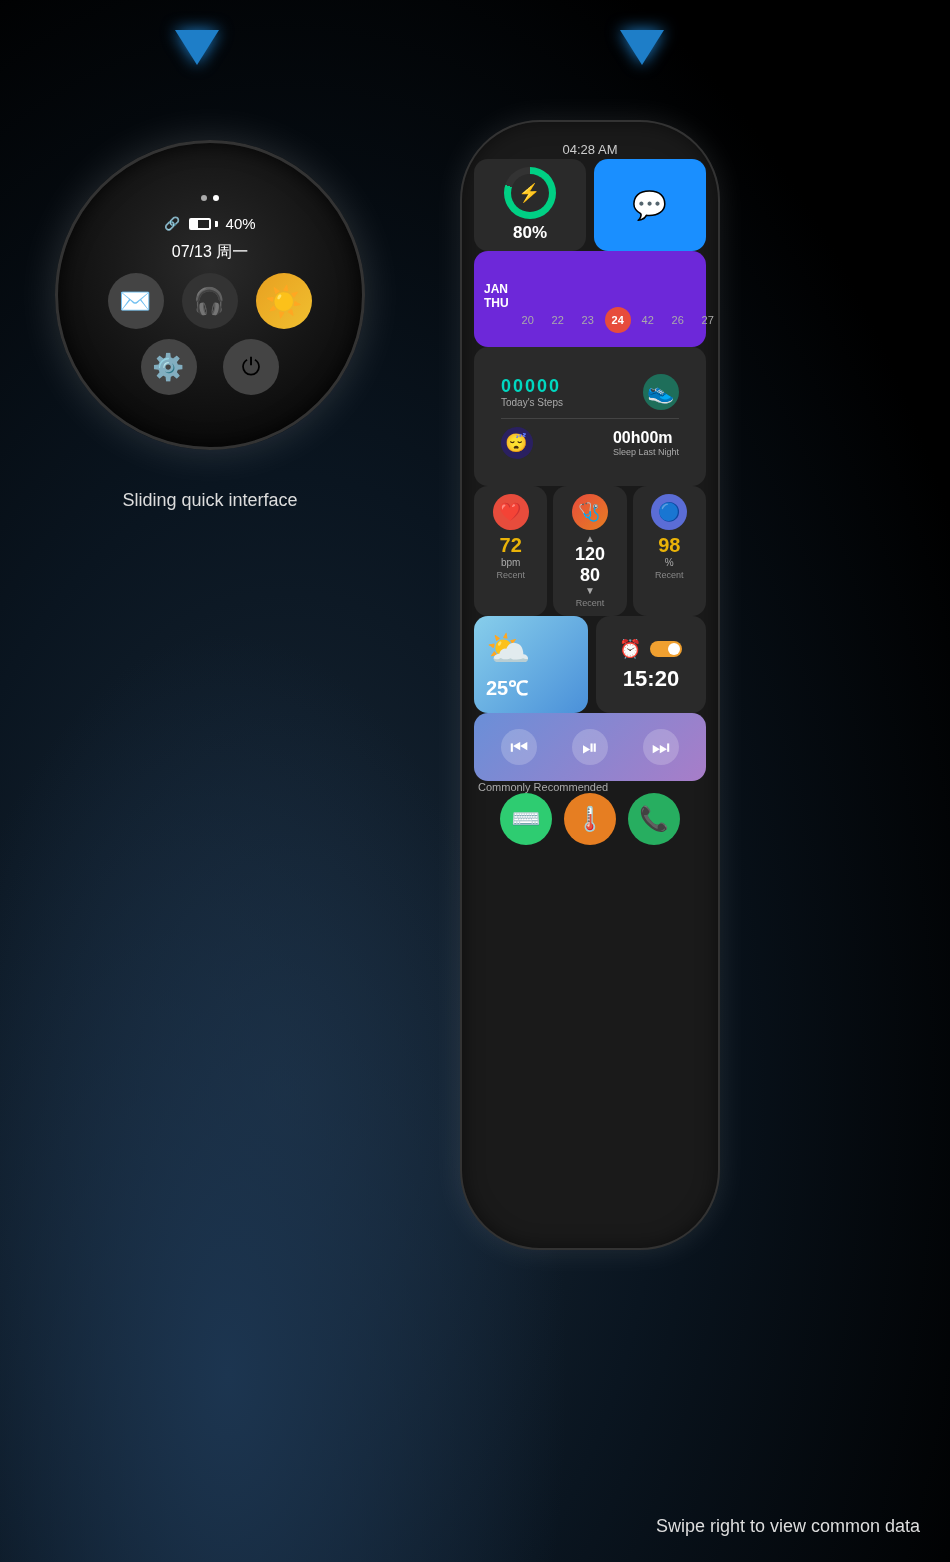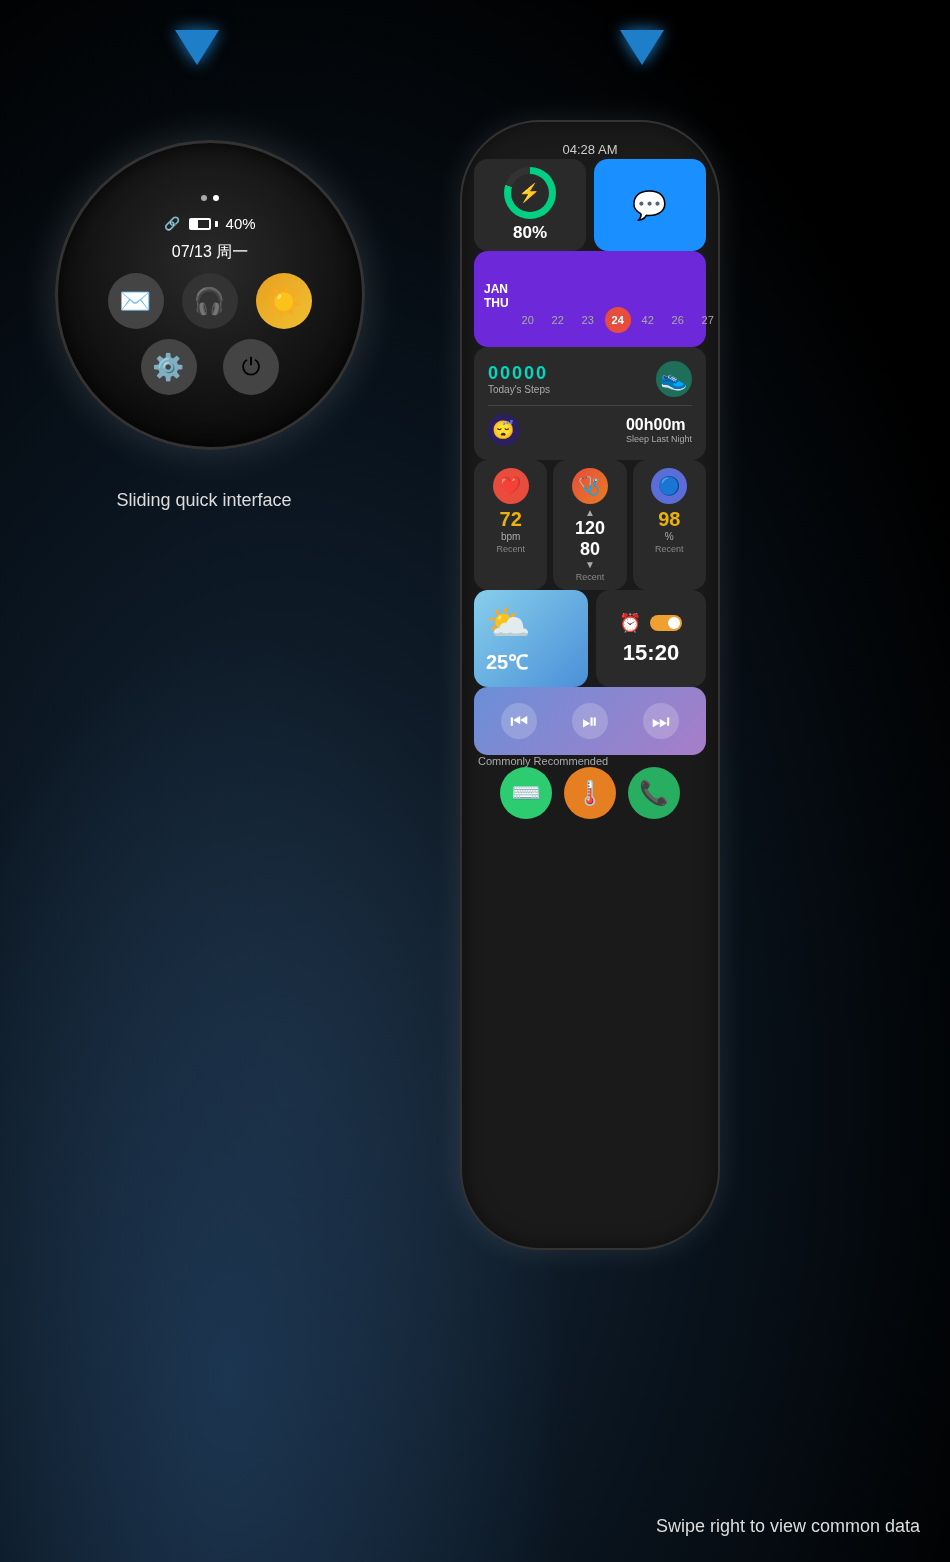--- a/index.html
+++ b/index.html
@@ -135,21 +135,21 @@
     .wi-mail { background: #444; }
     .wi-bt { background: #333; }
     .wi-brightness { background: linear-gradient(135deg, #e8a020, #f0c030); }
     .wi-settings { background: #444; }
     .wi-power { background: #444; }
 
     
     .caption-left {
       position: absolute;
       top: 490px;
-      left: 49px;
+      left: 55px;
       width: 310px;
       text-align: center;
       color: #ddd;
       font-size: 18px;
       z-index: 10;
     }
 
     
     .watch-band {
       position: absolute;
@@ -275,21 +275,21 @@
       background: #e74c3c;
       color: #fff;
       font-weight: bold;
     }
 
     
     .band-steps-sleep {
       width: 100%;
       background: #2a2a2a;
       border-radius: 14px;
-      padding: 14px;
+      padding: 27px;
       position: relative;
     }
     .steps-row {
       display: flex;
       align-items: center;
       justify-content: space-between;
     }
     .steps-val {
       color: #00d8c0;
       font-size: 18px;

